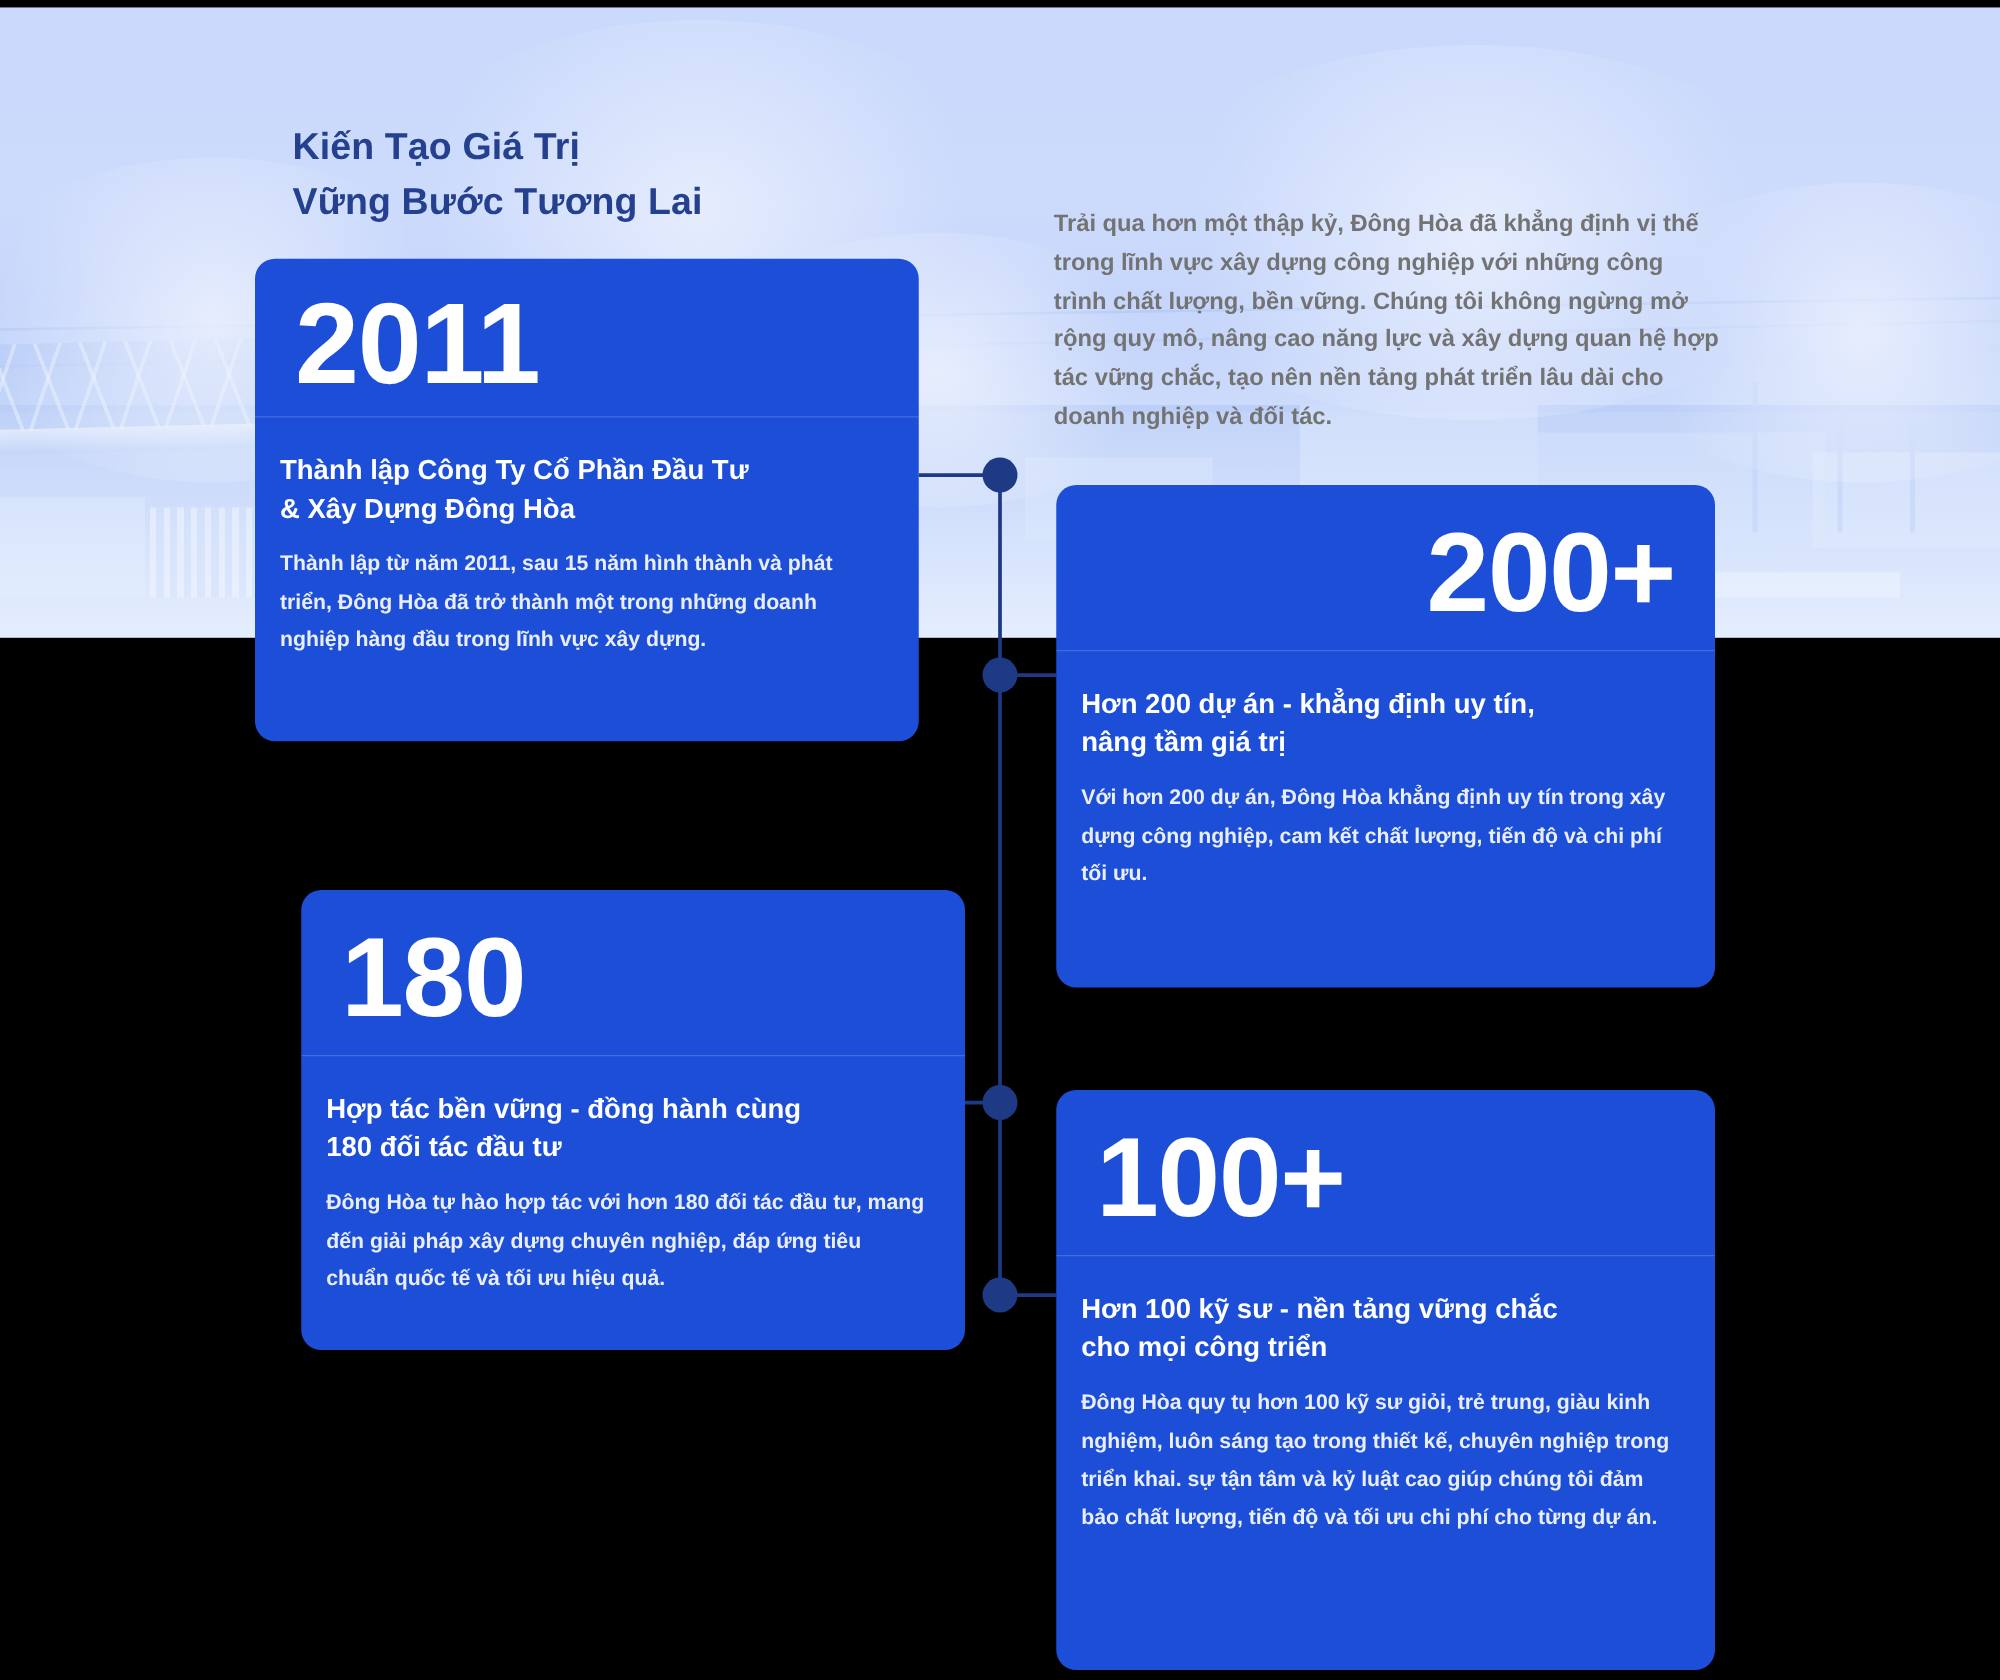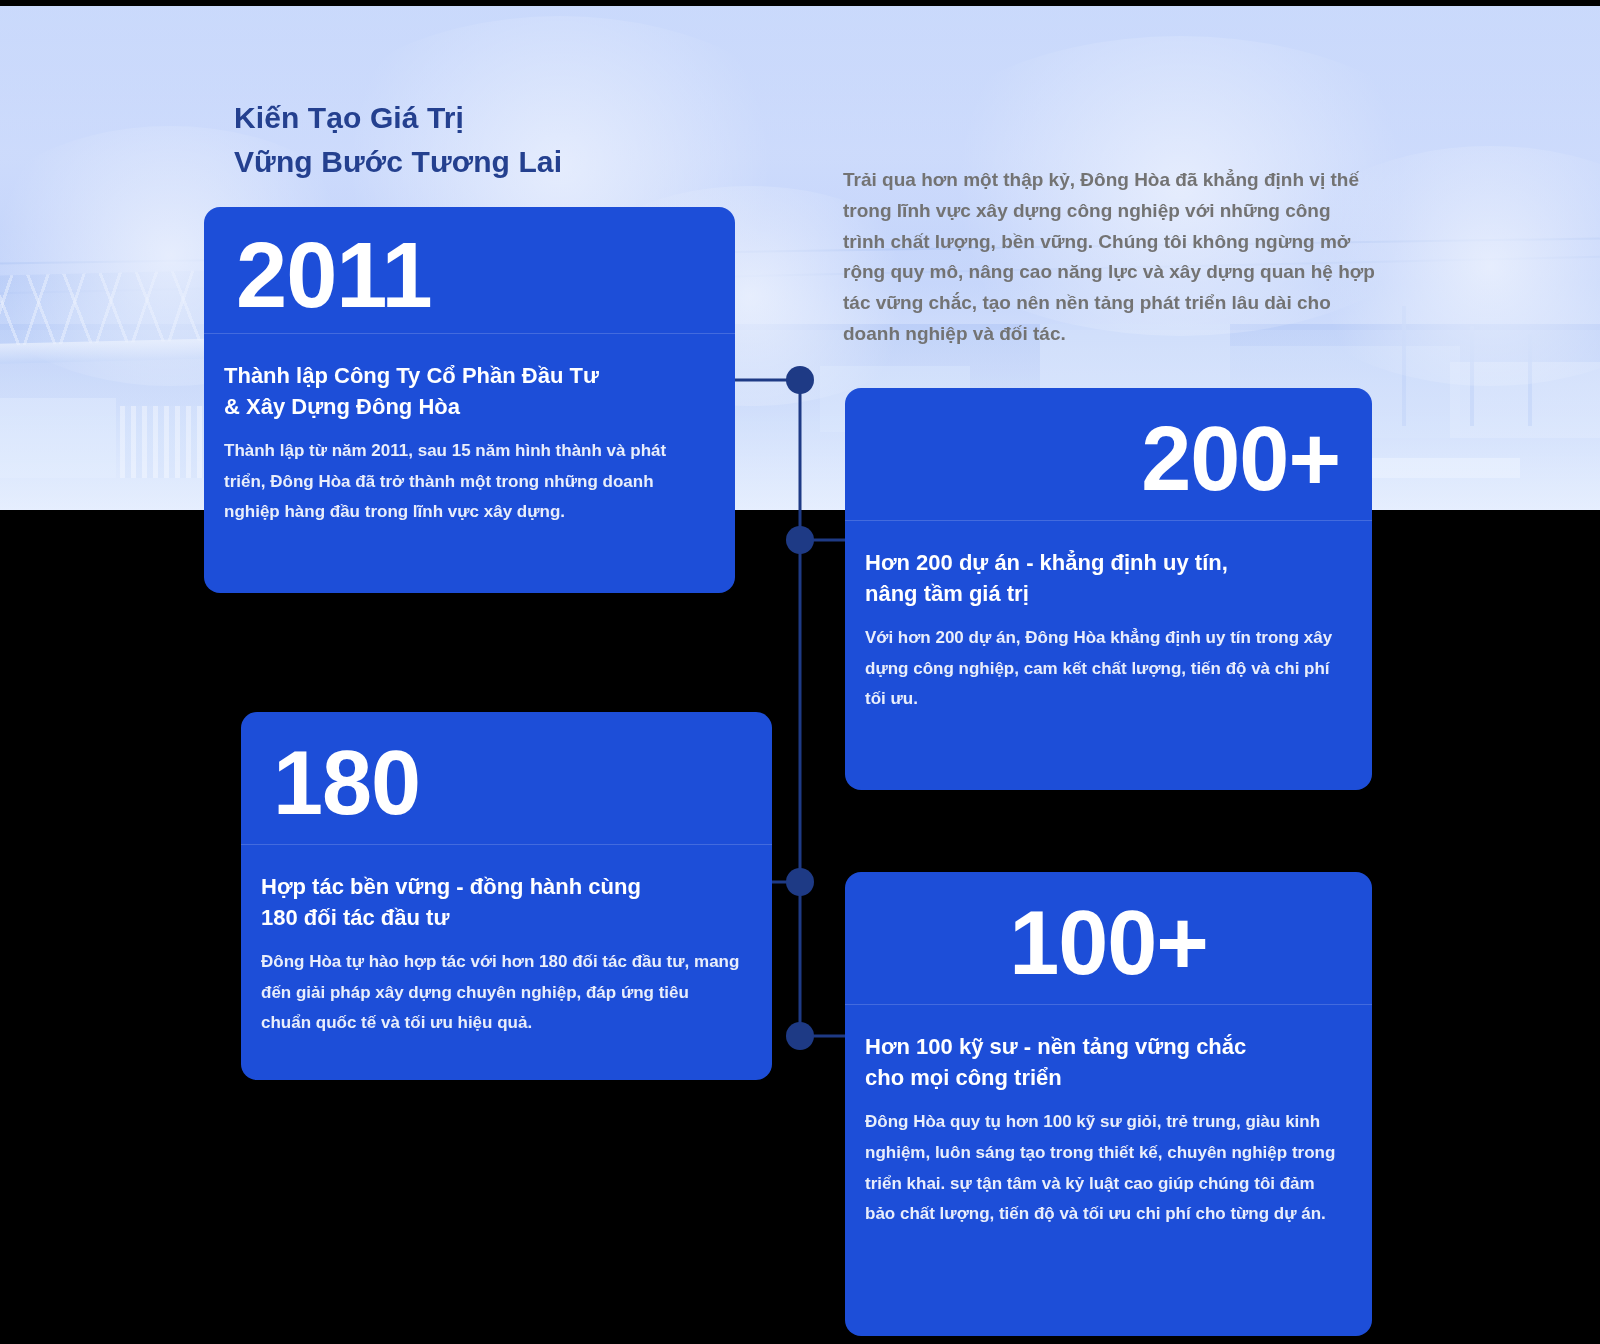--- a/index.html
+++ b/index.html
@@ -175,21 +175,21 @@
   
   #card-2011 { left: 204px;  top: 207px;  width: 531px; height: 386px; }
   #card-200  { left: 845px;  top: 388px;  width: 527px; height: 402px; }
   #card-180  { left: 204px;  top: 712px;  width: 531px; height: 368px; margin-left: 37px; }
   #card-100  { left: 845px;  top: 872px;  width: 527px; height: 464px; }
 
   #card-2011 .num-zone { padding-top: 22px; padding-bottom: 12px; }
   #card-2011 .stat-number { font-size: 92px; }
   #card-200  .stat-number { font-size: 90px; text-align: right; }
   #card-180  .stat-number { font-size: 90px; }
-  #card-100  .stat-number { font-size: 90px; text-align: center; }
+  #card-100  .stat-number { font-size: 90px; }
   #card-100 .stat-desc { line-height: 1.8; }
 </style>
 </head>
 <body>
 
 <div id="bg-band">
   <div class="ground g-horizon"></div>
   <div class="ground g-mid"></div>
   <div class="ground g-low"></div>
   <div class="ground g-bottom"></div>

